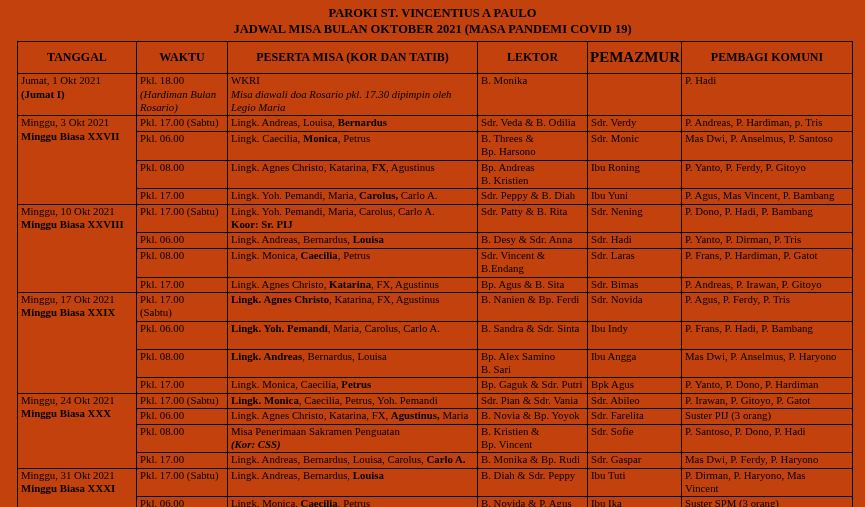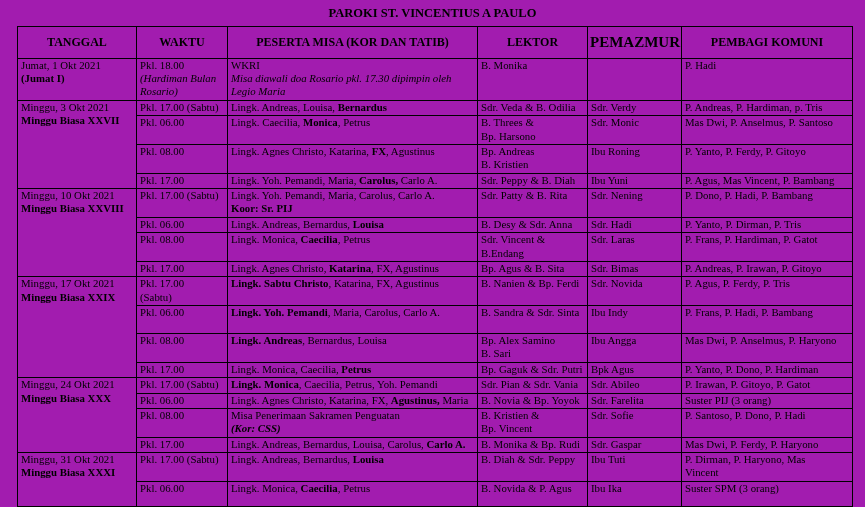--- a/index.html
+++ b/index.html
@@ -1,17 +1,17 @@
 <!DOCTYPE html>
 <html><head>
 <meta charset="utf-8">
 <style>
   html, body { margin:0; padding:0; background:#ffffff; }
   .page {
-    position:relative; width:865px; height:507px; background:#a21caf;
+    position:relative; width:865px; height:507px; background:#c2410c;
     font-family:"Liberation Serif", serif; color:#000; overflow:hidden;
   }
   .doc-title {
     text-align:center; font-weight:bold; font-size:12.5px; line-height:1.25;
     padding-top:6px;
   }
   table.schedule {
     border-collapse:collapse; table-layout:fixed; width:835px;
     margin:4px 12px 0 17px;
   }
@@ -28,20 +28,21 @@
   .seg-b { font-weight:bold; }
   .seg-i { font-style:italic; }
   .seg-bi { font-weight:bold; font-style:italic; }
 </style>
 </head>
 <body>
 
 <div class="page">
   <div class="doc-title">
     <div>PAROKI ST. VINCENTIUS A PAULO</div>
+    <div>JADWAL MISA BULAN OKTOBER 2021 (MASA PANDEMI COVID 19)</div>
   </div>
   <table class="schedule">
     <colgroup>
       <col style="width:119px">
         <col style="width:91px">
         <col style="width:250px">
       <col style="width:110px">
         <col style="width:94px">
         <col style="width:171px">
     </colgroup>
@@ -229,21 +230,21 @@
         <tr>
           <td rowspan="4" class="cell-tanggal">
             <div>Minggu, 17 Okt 2021</div>
             <div><span class="seg-b">Minggu Biasa XXIX</span></div>
           </td>
           <td class="cell-waktu">
             <div>Pkl. 17.00</div>
             <div>(Sabtu)</div>
           </td>
           <td class="cell-peserta">
-            <div><span class="seg-b">Lingk. Sabtu Christo</span>, Katarina, FX, Agustinus</div>
+            <div><span class="seg-b">Lingk. Agnes Christo</span>, Katarina, FX, Agustinus</div>
           </td>
           <td class="cell-lektor">
             <div>B. Nanien &amp; Bp. Ferdi</div>
           </td>
           <td class="cell-pemazmur">
             <div>Sdr. Novida</div>
           </td>
           <td class="cell-komuni">
             <div>P. Agus, P. Ferdy, P. Tris</div>
           </td>

